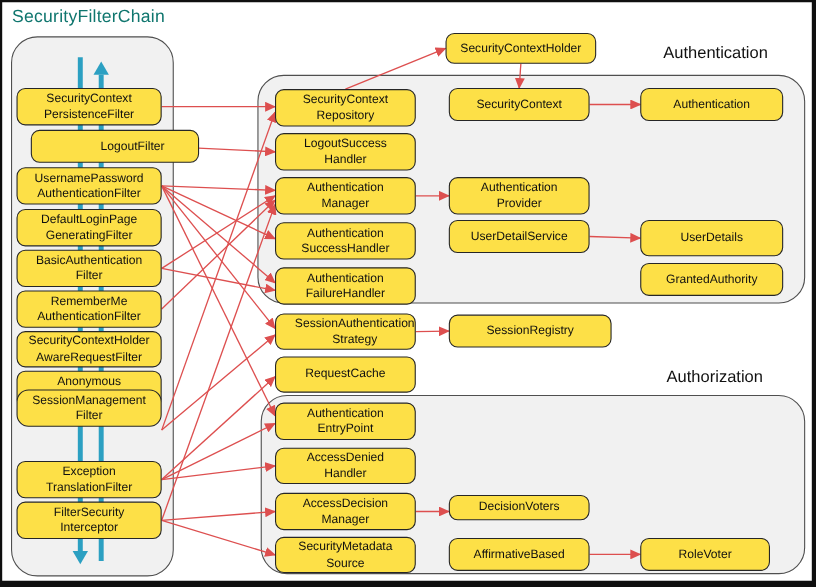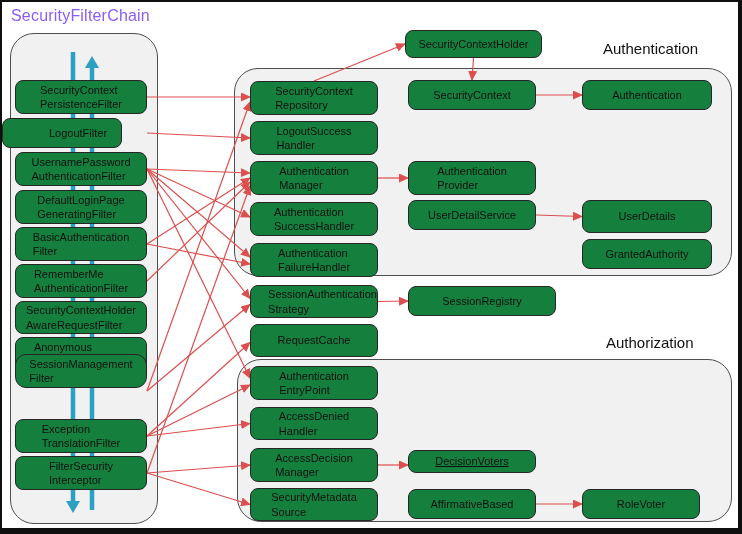--- a/index.html
+++ b/index.html
@@ -10,43 +10,43 @@
     background:#ffffff;
     border-top:2px solid #0f0f0f;
     border-left:2px solid #0f0f0f;
     border-right:4px solid #0f0f0f;
     border-bottom:6px solid #0f0f0f;
     overflow:hidden;
     font-family:"Liberation Sans", sans-serif;
   }
   #diagram-title{
     position:absolute;left:9px;top:5px;
-    font-size:16px;color:#8b5cf6;letter-spacing:0.2px;
+    font-size:16px;color:#0f766e;letter-spacing:0.2px;
   }
   .container{
     position:absolute;
     background:#f1f1f1;
     border:1.4px solid #4f4f4f;
     border-radius:24px;
     box-sizing:border-box;
   }
   .group-label{
     position:absolute;
     font-size:15px;color:#111;
     white-space:nowrap;
   }
   svg.layer{position:absolute;left:0;top:0;}
   .node{
     position:absolute;
-    background:#15803d;
+    background:#fde047;
     border:1.4px solid #262626;
     border-radius:8px;
     box-sizing:border-box;
     display:flex;align-items:center;justify-content:center;
-    text-align:left;
+    text-align:center;
     font-size:11px;line-height:1.3;color:#101010;
     white-space:pre-line;
   }
 </style>
 </head>
 <body>
 
 <div id="frame">
   <div id="diagram-title">SecurityFilterChain</div>
   <div id="containers">
@@ -93,21 +93,21 @@
         <line x1="376" y1="176" x2="406" y2="176" stroke="#dd4f4f" stroke-width="1.2" marker-end="url(#red-arrow)"></line>
         <line x1="534" y1="213" x2="580" y2="214.5" stroke="#dd4f4f" stroke-width="1.2" marker-end="url(#red-arrow)"></line>
         <line x1="376" y1="299.5" x2="406" y2="299" stroke="#dd4f4f" stroke-width="1.2" marker-end="url(#red-arrow)"></line>
         <line x1="376" y1="463" x2="406" y2="463" stroke="#dd4f4f" stroke-width="1.2" marker-end="url(#red-arrow)"></line>
         <line x1="534" y1="502" x2="580" y2="502" stroke="#dd4f4f" stroke-width="1.2" marker-end="url(#red-arrow)"></line>
       </g>
   </svg>
   <div id="nodes">
       <div class="node" style="left: 13px; top: 78px; width: 132px; height: 34px;">SecurityContext
 PersistenceFilter</div>
-      <div class="node" style="left: 0; top: 116px; width: 120px; height: 30px; padding-left: 32px;">LogoutFilter</div>
+      <div class="node" style="left: 26px; top: 116px; width: 153px; height: 30px; padding-left: 32px;">LogoutFilter</div>
       <div class="node" style="left: 13px; top: 150px; width: 132px; height: 34px;">UsernamePassword
 AuthenticationFilter</div>
       <div class="node" style="left: 13px; top: 188px; width: 132px; height: 34px;">DefaultLoginPage
 GeneratingFilter</div>
       <div class="node" style="left: 13px; top: 225px; width: 132px; height: 34px;">BasicAuthentication
 Filter</div>
       <div class="node" style="left: 13px; top: 262px; width: 132px; height: 34px;">RememberMe
 AuthenticationFilter</div>
       <div class="node" style="left: 13px; top: 299px; width: 132px; height: 33px;">SecurityContextHolder
 AwareRequestFilter</div>
@@ -139,20 +139,20 @@
 Handler</div>
       <div class="node" style="left: 248px; top: 446px; width: 128px; height: 34px;">AccessDecision
 Manager</div>
       <div class="node" style="left: 248px; top: 486px; width: 128px; height: 33px;">SecurityMetadata
 Source</div>
       <div class="node" style="left: 406px; top: 78px; width: 128px; height: 30px;">SecurityContext</div>
       <div class="node" style="left: 406px; top: 159px; width: 128px; height: 34px;">Authentication
 Provider</div>
       <div class="node" style="left: 406px; top: 198px; width: 128px; height: 30px;">UserDetailService</div>
       <div class="node" style="left: 406px; top: 284px; width: 148px; height: 30px;">SessionRegistry</div>
-      <div class="node" style="left: 406px; top: 448px; width: 128px; height: 23px; text-decoration: underline;">DecisionVoters</div>
+      <div class="node" style="left: 406px; top: 448px; width: 128px; height: 23px;">DecisionVoters</div>
       <div class="node" style="left: 406px; top: 487px; width: 128px; height: 30px;">AffirmativeBased</div>
       <div class="node" style="left: 580px; top: 78px; width: 130px; height: 30px;">Authentication</div>
       <div class="node" style="left: 580px; top: 198px; width: 130px; height: 33px;">UserDetails</div>
       <div class="node" style="left: 580px; top: 237px; width: 130px; height: 30px;">GrantedAuthority</div>
       <div class="node" style="left: 580px; top: 487px; width: 118px; height: 30px;">RoleVoter</div>
     </div>
 </div>
 
 </body></html>

